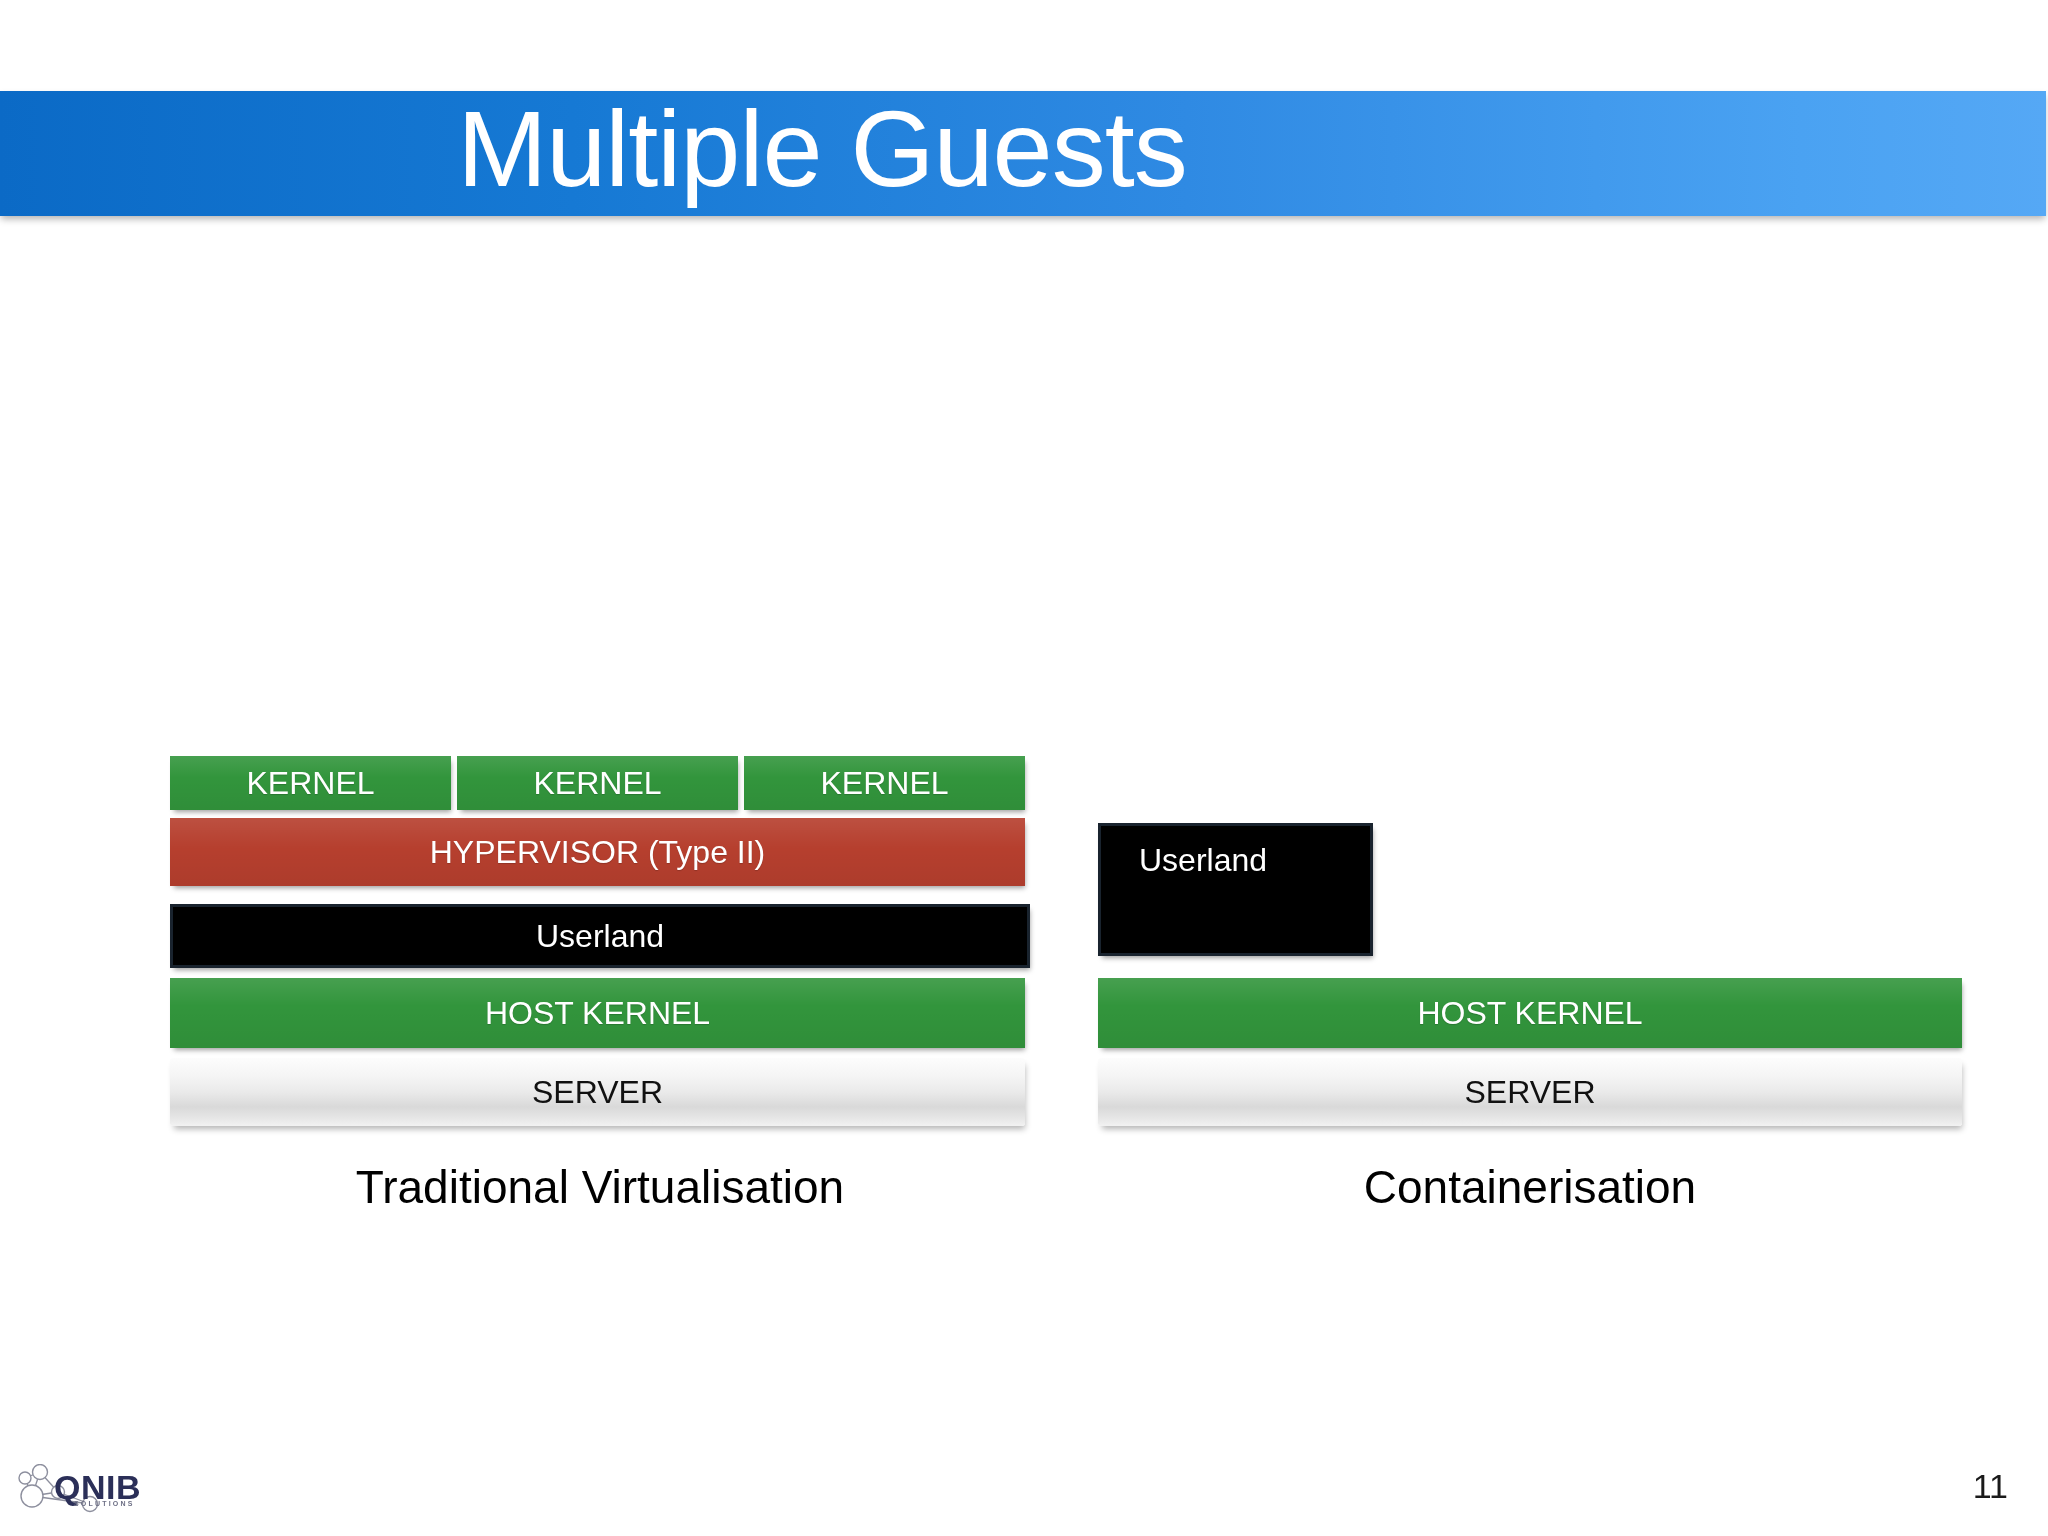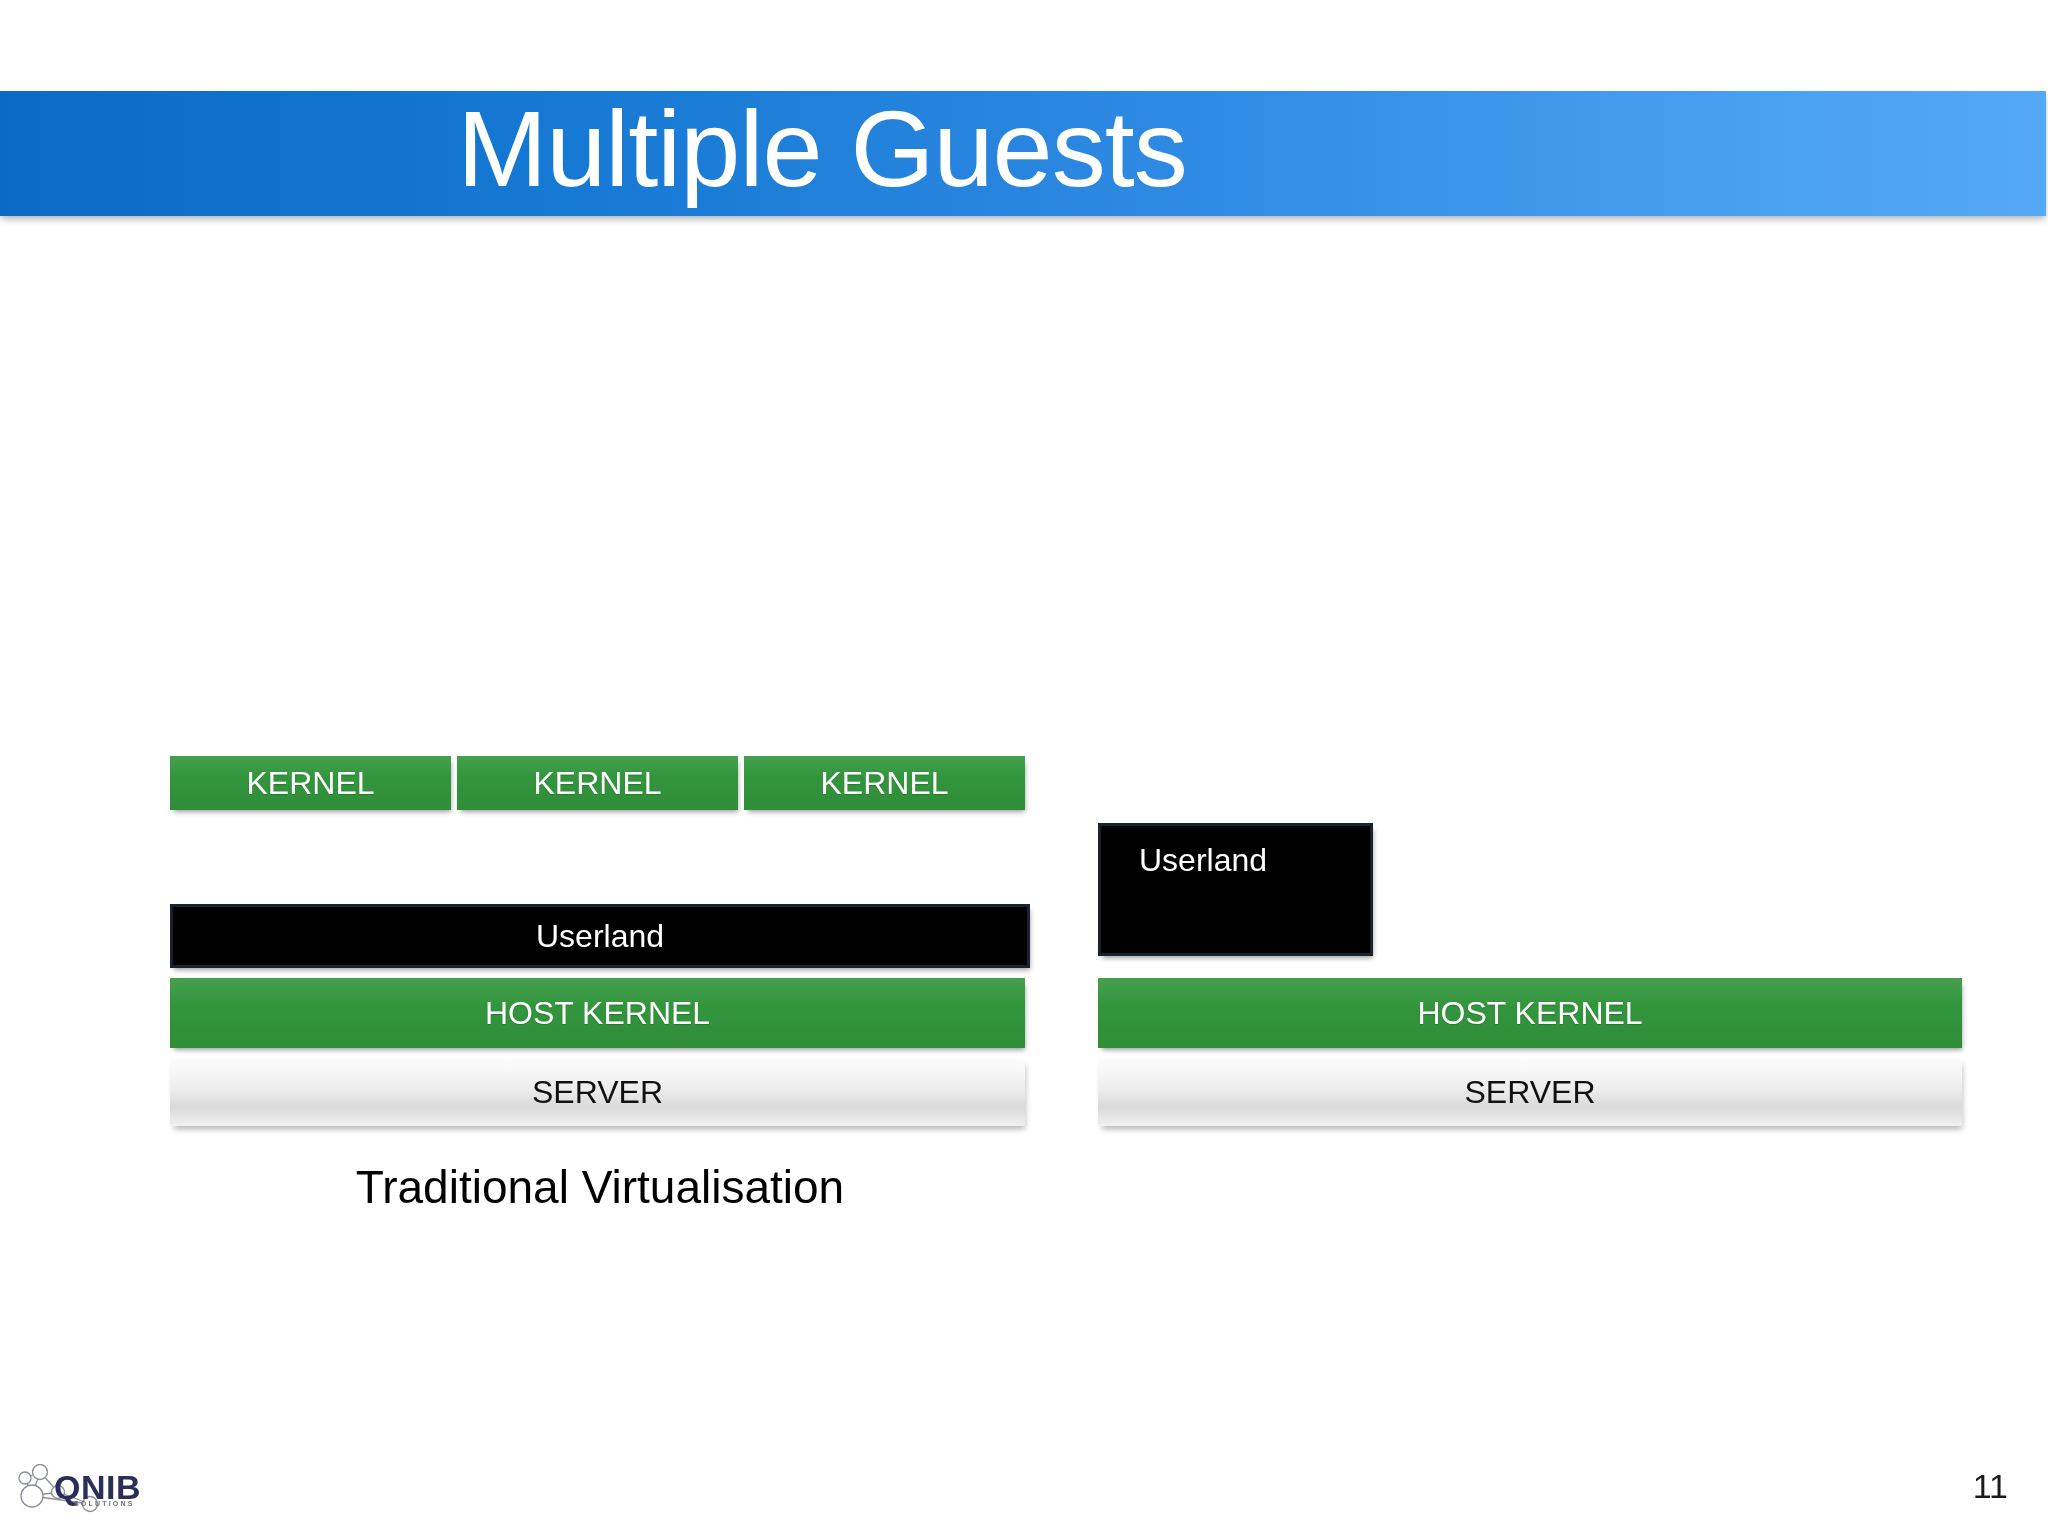--- a/index.html
+++ b/index.html
@@ -163,20 +163,23 @@
   </div>
 
   <div class="block block-green" style="left:457px; top:756px; width:281px; height:54px; font-size:32px;">
     <span>KERNEL</span>
   </div>
 
   <div class="block block-green" style="left:744px; top:756px; width:281px; height:54px; font-size:32px;">
     <span>KERNEL</span>
   </div>
 
+  <div class="block block-red" style="left:170px; top:818px; width:855px; height:68px; font-size:32px;">
+    <span>HYPERVISOR (Type II)</span>
+  </div>
 
   <div class="block block-cyan" style="left:170px; top:904px; width:860px; height:64px; font-size:32px;">
     <span>Userland</span>
   </div>
 
   <div class="block block-green" style="left:170px; top:978px; width:855px; height:70px; font-size:32px;">
     <span>HOST KERNEL</span>
   </div>
 
   <div class="block block-server" style="left:170px; top:1058px; width:855px; height:68px; font-size:32px;">
@@ -190,20 +193,21 @@
   </div>
 
   <div class="block block-green" style="left:1098px; top:978px; width:864px; height:70px; font-size:32px;">
     <span>HOST KERNEL</span>
   </div>
 
   <div class="block block-server" style="left:1098px; top:1058px; width:864px; height:68px; font-size:32px;">
     <span>SERVER</span>
   </div>
 
+  <div class="caption" style="left:1098px; top:1160px; width:864px;">Containerisation</div>
 
 </div>
 
 <div class="logo">
   <svg width="140" height="62" viewBox="0 0 140 62">
     <g stroke="#8d8f9e" stroke-width="1.3" fill="none">
       <line x1="13" y1="14" x2="28" y2="8"></line>
       <line x1="13" y1="14" x2="20" y2="32"></line>
       <line x1="28" y1="8" x2="20" y2="32"></line>
       <line x1="20" y1="32" x2="46" y2="28"></line>

